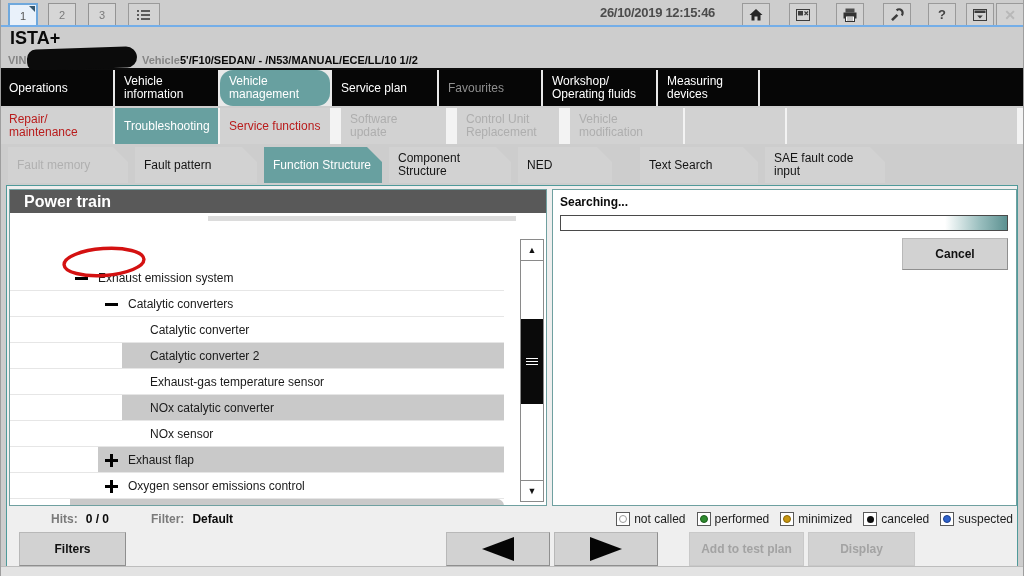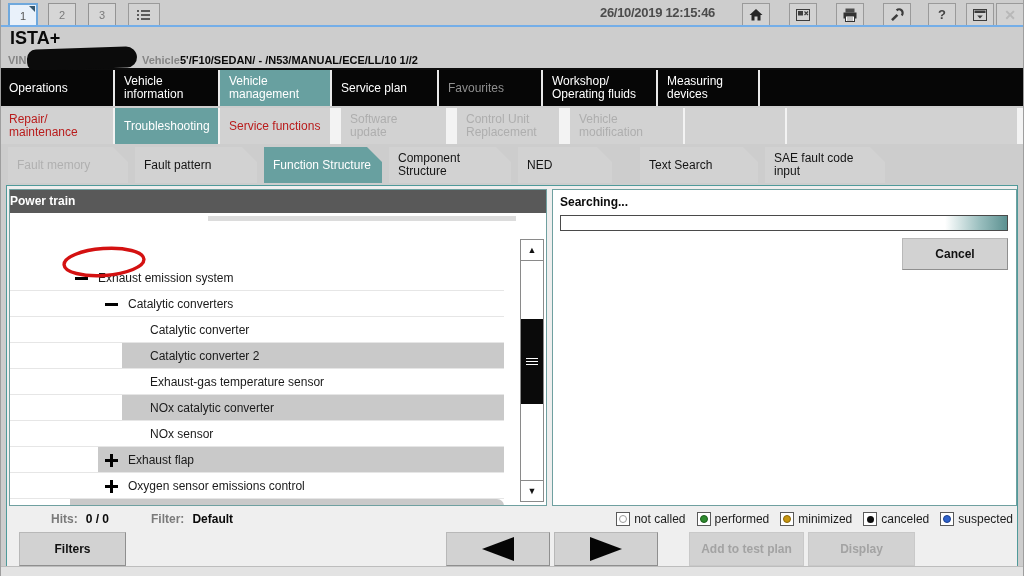--- a/index.html
+++ b/index.html
@@ -32,21 +32,21 @@
   .vinbar{position:absolute;top:52px;left:0;right:0;height:16px;background:#cdcdcd;
           border-bottom:2px solid #0c0c0c;font-size:11px;}
   .vinbar .lab{position:absolute;top:2px;color:#868686;font-weight:bold;}
   .vinbar .val{position:absolute;top:2px;color:#0a0a0a;font-weight:bold;}
   .redact{position:absolute;left:27px;top:-4px;width:110px;height:21px;background:#0b0b0b;
           border-radius:9px 11px 10px 8px;transform:rotate(-2deg);}
 
   
   .mainnav{position:absolute;top:70px;left:0;right:0;height:36px;background:#e9e9e9;display:flex;gap:2px;}
   .mtab{background:#060606;color:#fff;font-size:12px;display:flex;align-items:center;padding:0 9px;line-height:13px;}
-  .mtab.sel{background:#68a0a0;}
+  .mtab.sel{background:#68a0a0;border-radius:13px;}
   .mtab.dis{color:#8f8f8f;}
   .mfill{flex:1;background:#060606;}
 
   
   .subnav{position:absolute;top:108px;left:0;right:0;height:36px;background:#f3f3f3;display:flex;gap:2px;}
   .stab{background:#d2d2d2;color:#b91c1c;font-size:12px;display:flex;align-items:center;padding:0 9px;line-height:13px;}
   .stab.sel{background:#68a0a0;color:#fff;}
   .stab.dis{color:#aeaeae;margin-left:9px;}
 
   
@@ -56,22 +56,22 @@
         clip-path:polygon(0 0,calc(100% - 15px) 0,100% 15px,100% 100%,0 100%);}
   .xtab.sel{background:#68a0a0;color:#fff;}
   .xtab.dis{color:#b0b0b0;}
 
   
   .content{position:absolute;top:185px;left:6px;width:1010px;height:381px;
            border:1px solid #4f9a9a;background:#efefef;}
 
   
   .treepanel{position:absolute;left:2px;top:3px;width:536px;height:315px;border:1px solid #6fa0a0;background:#fff;}
-  .treeheader{height:23px;background:#595959;color:#fff;font-weight:bold;font-size:12px;
-              line-height:23px;padding-left:0;}
+  .treeheader{height:23px;background:#595959;color:#fff;font-weight:bold;font-size:16px;
+              line-height:23px;padding-left:14px;}
   .treebody{position:relative;height:calc(100% - 23px);overflow:hidden;}
   .partialrow{position:absolute;top:3px;left:198px;width:308px;height:5px;background:#dcdcdc;}
   .rows{position:absolute;top:10px;left:0;right:42px;margin-top:42px;}
   .trow{height:25px;border-bottom:1px solid #e6e6e6;display:flex;align-items:center;font-size:12px;position:relative;}
   .ticon{width:16px;height:16px;position:relative;flex:0 0 16px;}
   .ticon.minus::before{content:"";position:absolute;left:1px;top:7px;width:13px;height:3px;background:#000;}
   .ticon.plus::before{content:"";position:absolute;left:1px;top:7px;width:13px;height:3px;background:#000;}
   .ticon.plus::after{content:"";position:absolute;left:6px;top:2px;width:3px;height:13px;background:#000;}
   .lvl1 .ticon{margin-left:64px;}
   .lvl2 .ticon{margin-left:94px;}

